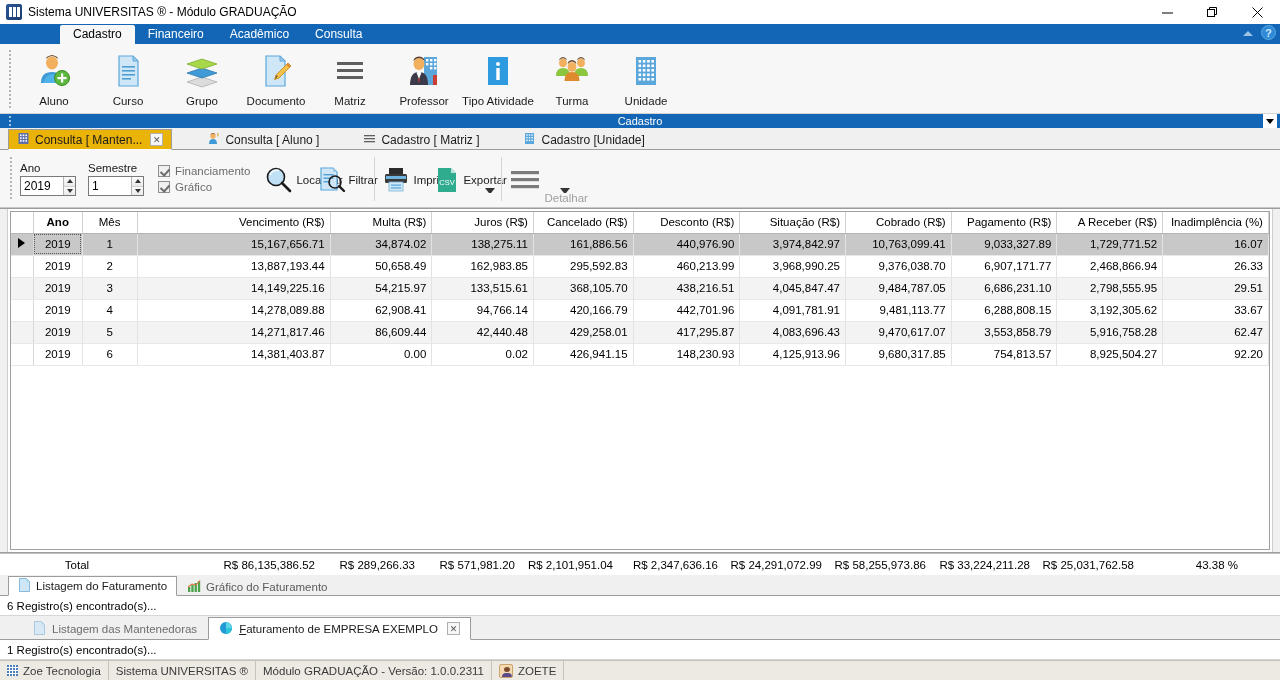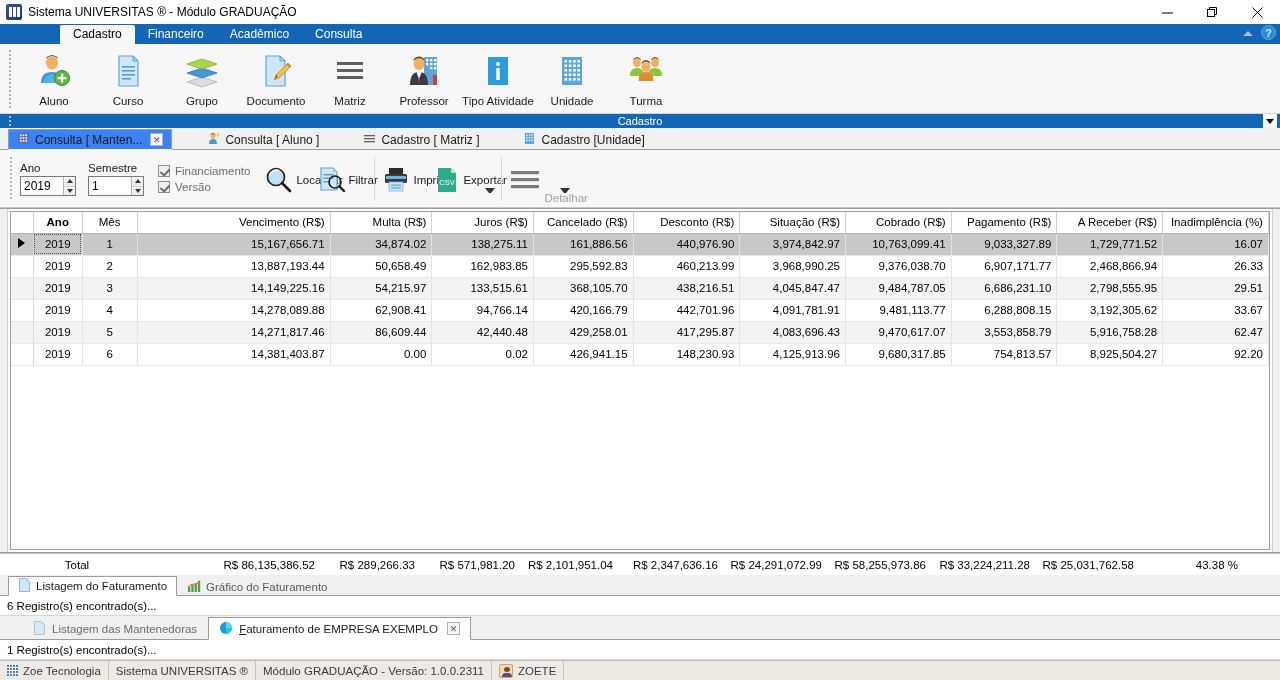--- a/index.html
+++ b/index.html
@@ -98,21 +98,21 @@
   .doc-tabs {
     height: 22px; background: #f0f0f0; display: flex; align-items: flex-end;
     border-bottom: 1px solid #9c9c9c; flex: 0 0 22px; padding-left: 8px;
   }
   .dtab {
     height: 21px; display: flex; align-items: center; gap: 5px;
     padding: 0 8px; font-size: 12px; color: #1a1a1a; white-space: nowrap;
     border: 1px solid transparent; border-bottom: none; position: relative; top: 1px;
   }
   .dtab.active {
-    background: #3b82f6; border-color: #9c9c9c; border-bottom: 1px solid #ffffff;
+    background: #eab308; border-color: #9c9c9c; border-bottom: 1px solid #ffffff;
   }
   .dtab-close {
     width: 13px; height: 13px; border: 1px solid #b0b0b0; background: #f6f6f6;
     font-size: 9px; color: #555; display: flex; align-items: center; justify-content: center;
     margin-left: 3px;
   }
 
   
   .filterbar {
     background: #f7f7f7; flex: 0 0 58px; display: flex; align-items: center;
@@ -398,20 +398,37 @@
 
       <div class="rb-item">
         <div class="rb-ico">
           <svg width="36" height="36" viewBox="0 0 36 36">
             <rect x="8" y="4" width="20" height="28" fill="#2e9ae0"></rect>
             <circle cx="18" cy="11" r="2" fill="#fff"></circle>
             <rect x="16.3" y="15" width="3.4" height="12" fill="#fff"></rect>
           </svg>
         </div>
         <div class="rb-lbl">Tipo Atividade</div>
+      </div>
+
+      <div class="rb-item">
+        <div class="rb-ico">
+          <svg width="38" height="36" viewBox="0 0 38 36">
+            <ellipse cx="10" cy="10" rx="4" ry="4.3" fill="#f2b05e"></ellipse>
+            <path d="M6.2 7.5 Q10 3 13.8 7.5 Q13.8 4.5 10 4 Q6.2 4.5 6.2 7.5Z" fill="#6b4a2a"></path>
+            <path d="M3 23 Q3 15 10 15 Q17 15 17 23 Z" fill="#8cc63f"></path>
+            <ellipse cx="28" cy="10" rx="4" ry="4.3" fill="#f2b05e"></ellipse>
+            <path d="M24.2 7.5 Q28 3 31.8 7.5 Q31.8 4.5 28 4 Q24.2 4.5 24.2 7.5Z" fill="#6b4a2a"></path>
+            <path d="M21 23 Q21 15 28 15 Q35 15 35 23 Z" fill="#8cc63f"></path>
+            <ellipse cx="19" cy="14" rx="4.5" ry="4.8" fill="#f2b05e"></ellipse>
+            <path d="M14.7 11 Q19 6 23.3 11 Q23.3 7.5 19 7 Q14.7 7.5 14.7 11Z" fill="#6b4a2a"></path>
+            <path d="M11.5 28 Q11.5 19 19 19 Q26.5 19 26.5 28 Z" fill="#e08a2e"></path>
+          </svg>
+        </div>
+        <div class="rb-lbl">Turma</div>
       </div>
 
       <div class="rb-item">
         <div class="rb-ico">
           <svg width="36" height="36" viewBox="0 0 36 36">
             <rect x="8" y="4" width="20" height="28" fill="#5ba7db"></rect>
             <g fill="#ffffff">
               <rect x="10.5" y="7" width="2.6" height="2.6"></rect>
                 <rect x="14.8" y="7" width="2.6" height="2.6"></rect>
                 <rect x="19.1" y="7" width="2.6" height="2.6"></rect>
@@ -431,37 +448,20 @@
               <rect x="10.5" y="25" width="2.6" height="2.6"></rect>
                 <rect x="14.8" y="25" width="2.6" height="2.6"></rect>
                 <rect x="19.1" y="25" width="2.6" height="2.6"></rect>
                 <rect x="23.4" y="25" width="2.6" height="2.6"></rect>
             </g>
           </svg>
         </div>
         <div class="rb-lbl">Unidade</div>
       </div>
 
-      <div class="rb-item">
-        <div class="rb-ico">
-          <svg width="38" height="36" viewBox="0 0 38 36">
-            <ellipse cx="10" cy="10" rx="4" ry="4.3" fill="#f2b05e"></ellipse>
-            <path d="M6.2 7.5 Q10 3 13.8 7.5 Q13.8 4.5 10 4 Q6.2 4.5 6.2 7.5Z" fill="#6b4a2a"></path>
-            <path d="M3 23 Q3 15 10 15 Q17 15 17 23 Z" fill="#8cc63f"></path>
-            <ellipse cx="28" cy="10" rx="4" ry="4.3" fill="#f2b05e"></ellipse>
-            <path d="M24.2 7.5 Q28 3 31.8 7.5 Q31.8 4.5 28 4 Q24.2 4.5 24.2 7.5Z" fill="#6b4a2a"></path>
-            <path d="M21 23 Q21 15 28 15 Q35 15 35 23 Z" fill="#8cc63f"></path>
-            <ellipse cx="19" cy="14" rx="4.5" ry="4.8" fill="#f2b05e"></ellipse>
-            <path d="M14.7 11 Q19 6 23.3 11 Q23.3 7.5 19 7 Q14.7 7.5 14.7 11Z" fill="#6b4a2a"></path>
-            <path d="M11.5 28 Q11.5 19 19 19 Q26.5 19 26.5 28 Z" fill="#e08a2e"></path>
-          </svg>
-        </div>
-        <div class="rb-lbl">Turma</div>
-      </div>
-
     </div>
   </div>
 
   <div class="ribbon-caption">
     <div class="cap-dots"></div>
     <span>Cadastro</span>
     <div class="cap-arrow"></div>
   </div>
 
   <div class="doc-tabs">
@@ -554,21 +554,21 @@
       </div>
     </div>
 
     <div class="fb-checks">
       <label class="chk-row">
         <span class="chk-box"></span>
         <span>Financiamento</span>
       </label>
       <label class="chk-row">
         <span class="chk-box"></span>
-        <span>Versão</span>
+        <span>Gráfico</span>
       </label>
     </div>
 
     <div class="fb-btn">
       <div class="fb-ico">
         <svg width="30" height="28" viewBox="0 0 30 28">
           <circle cx="12" cy="11" r="8.5" fill="#bfe0f5" stroke="#1b1b1b" stroke-width="1.6"></circle>
           <path d="M6 9 a7 7 0 0 1 9 -4.5" fill="none" stroke="#ffffff" stroke-width="1.6" opacity="0.85"></path>
           <line x1="18" y1="17" x2="26" y2="25" stroke="#1b1b1b" stroke-width="2.6" stroke-linecap="round"></line>
         </svg>

